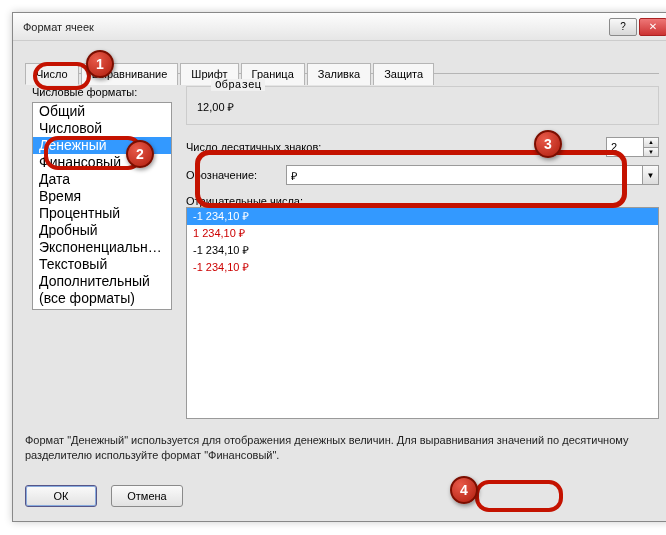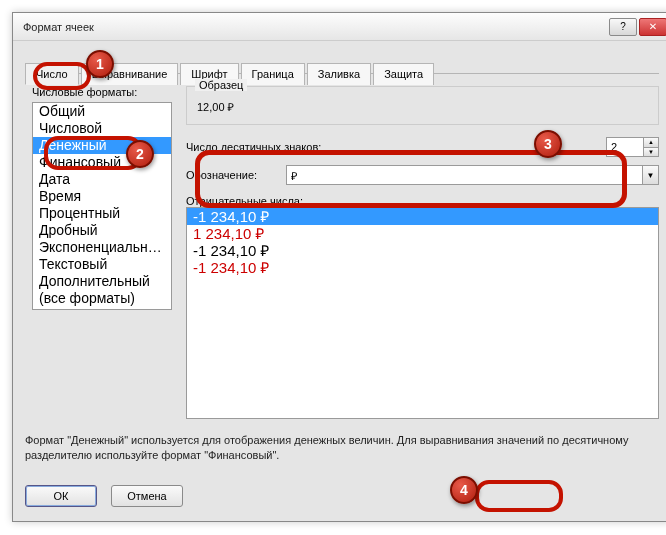--- a/index.html
+++ b/index.html
@@ -99,23 +99,24 @@
   }
   .right-col { flex: 1; display: flex; flex-direction: column; }
   .sample-group {
     border: 1px solid #ccc;
     padding: 8px 10px 10px;
     position: relative;
     margin-bottom: 8px;
   }
   .sample-group .legend {
     position: absolute;
-    top: -8px; left: 8px;
+    top: -8px; left: 24px;
     background: #f0f0f0;
     padding: 0 4px;
+    font-family: Liberation Mono, monospace;
   }
   .sample-val { margin-top: 4px; }
   .row { display: flex; align-items: center; margin: 4px 0; justify-content: space-between; }
   .row label { width: 170px; }
   .spin {
     display: inline-flex; align-items: stretch;
     border: 1px solid #9a9a9a;
     background: #fff;
     height: 20px;
   }
@@ -138,21 +139,21 @@
   .neg-lbl { margin-top: 6px; }
   .neg-list {
     border: 1px solid #9a9a9a;
     background: #fff;
     flex: 1;
     min-height: 140px;
     overflow: auto;
   }
   .neg-list .nitem {
     padding: 1px 6px;
-    font-size: 15px;
+    font-size: 11px;
     line-height: 15px;
   }
   .neg-list .nitem.selected { background:#3399ff; color:#fff !important; }
   .desc {
     margin-top: 14px;
     color: #222;
     line-height: 1.35;
   }
   .buttons {
     display: flex;

